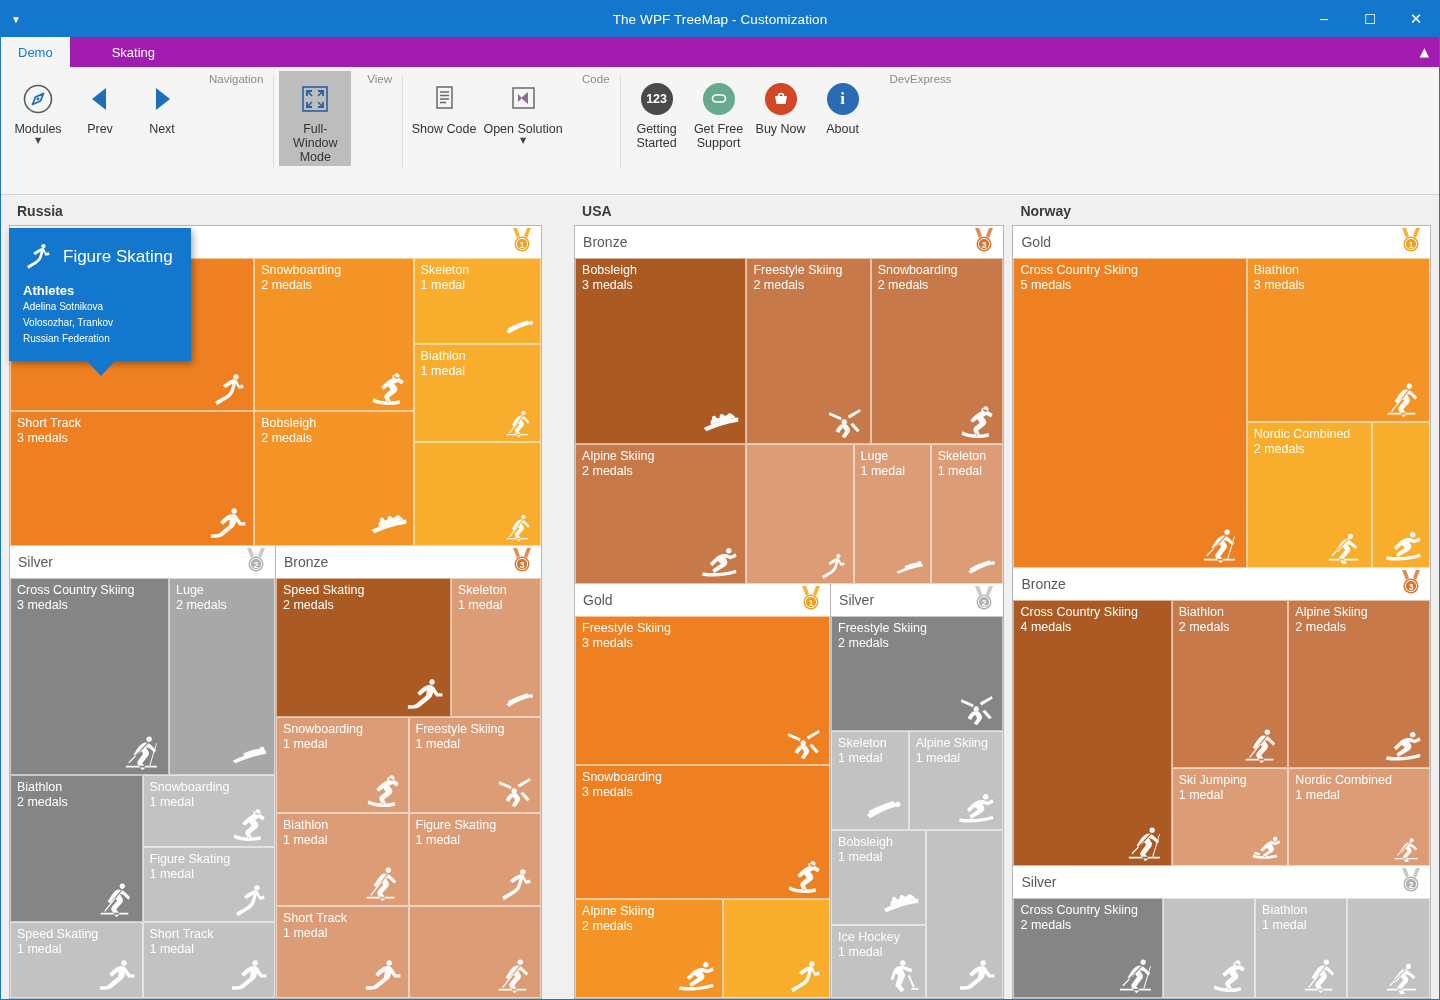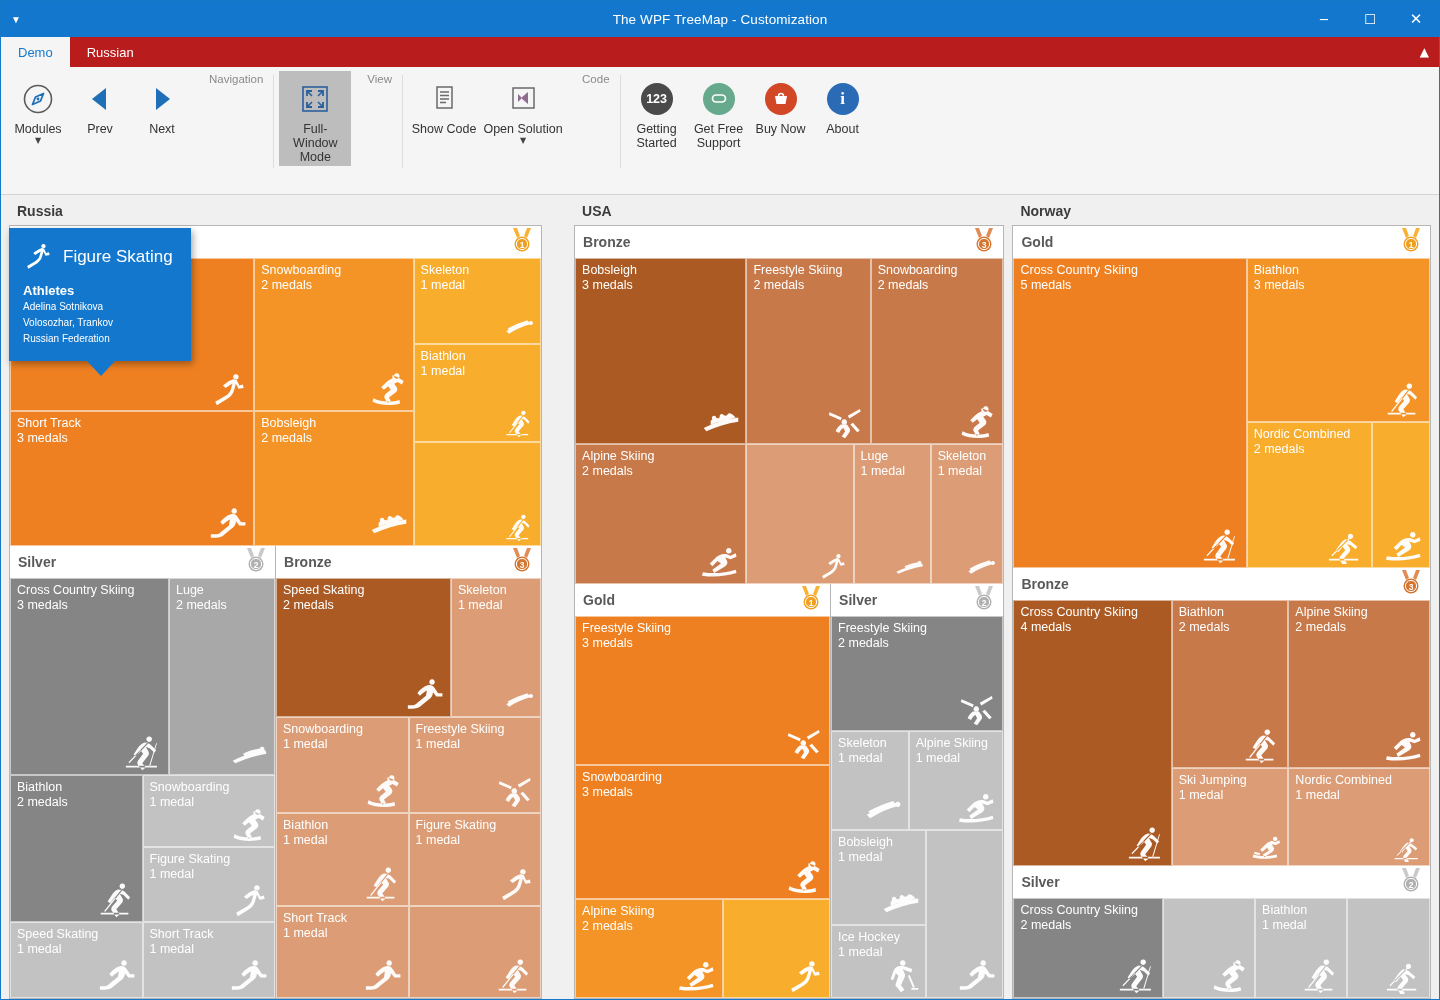--- a/index.html
+++ b/index.html
@@ -32,22 +32,22 @@
   }
   .win-btns { margin-left: auto; display: flex; height: 36px; position: relative; z-index: 3; }
   .win-btn {
     width: 46px; height: 36px; display: flex; align-items: center; justify-content: center;
     color: #fff; font-size: 13px; font-family: "DejaVu Sans", sans-serif;
   }
   .win-btn.close { font-size: 15px; }
 
   
   .tabstrip {
-    height: 30px; flex: 0 0 30px; background: #b91c1c;
-    display: flex; align-items: flex-end; position: relative;
+    height: 30px; flex: 0 0 30px; background: #a21caf;
+    display: flex; align-items: flex-end; position: relative; gap: 25px;
   }
   .tab {
     height: 30px; padding: 0 17px; display: flex; align-items: center;
     color: #ffffff; font-size: 13px;
   }
   .tab.active { background: #f5f5f5; color: #1378cd; }
   .ribbon-collapse {
     position: absolute; right: 10px; top: 8px; color: #ffffff; font-size: 12px;
     font-family: "DejaVu Sans", sans-serif;
   }
@@ -93,21 +93,21 @@
   }
   .country-box {
     flex: 1; border: 1px solid #b6b6b6; background: #ffffff;
     display: flex; flex-direction: column; overflow: hidden;
   }
   .grp { display: flex; flex-direction: column; overflow: hidden; }
   .grp-head {
     height: 32px; flex: 0 0 32px; display: flex; align-items: center;
     padding: 0 8px; background: #ffffff;
   }
-  .grp-head .gname { font-size: 14px; font-weight: bold; color: #595959; }
+  .grp-head .gname { font-size: 14px; font-weight: normal; color: #595959; }
   .grp-head .medal { margin-left: auto; }
   .grp-body { flex: 1; display: flex; position: relative; overflow: hidden; }
 
   .tile {
     position: relative; overflow: hidden; border: 1px solid rgba(255,255,255,.55);
     color: #ffffff;
   }
   .tile .tname { font-size: 12.5px; line-height: 15px; padding: 4px 0 0 6px; }
   .tile .tmed  { font-size: 12.5px; line-height: 15px; padding: 0 0 0 6px; }
   .tile .pict  {
@@ -149,21 +149,21 @@
     <div class="title-text">The WPF TreeMap - Customization</div>
     <div class="win-btns">
       <div class="win-btn">─</div>
       <div class="win-btn">☐</div>
       <div class="win-btn close">✕</div>
     </div>
   </div>
 
   <div class="tabstrip">
     <div class="tab active">Demo</div>
-    <div class="tab">Russian</div>
+    <div class="tab">Skating</div>
     <div class="ribbon-collapse">▲</div>
   </div>
 
   <div class="ribbon">
 
     <div class="rgroup">
       <div class="rgroup-items">
         <div class="rbtn">
           <div class="rbtn-ico">
             <svg width="34" height="34" viewBox="0 0 34 34">
@@ -265,20 +265,21 @@
           </div>
           <div class="rbtn-txt">Buy Now</div>
         </div>
         <div class="rbtn">
           <div class="rbtn-ico">
             <div class="circ" style="width:32px;height:32px;background:#2b6bb5;color:#fff;font-size:17px;font-weight:bold;font-family:'Liberation Serif',serif;">i</div>
           </div>
           <div class="rbtn-txt">About</div>
         </div>
       </div>
+      <div class="rgroup-label">DevExpress</div>
     </div>
   </div>
 
   <div class="body" id="treemap">
       <div class="country" style="width:540px;">
         <div class="country-title">Russia</div>
         <div class="country-box">
           <div style="flex:0 0 320px;display:flex;flex-direction:column;">
             <div class="grp" style="flex:1 1 auto;">
               <div class="grp-head">

